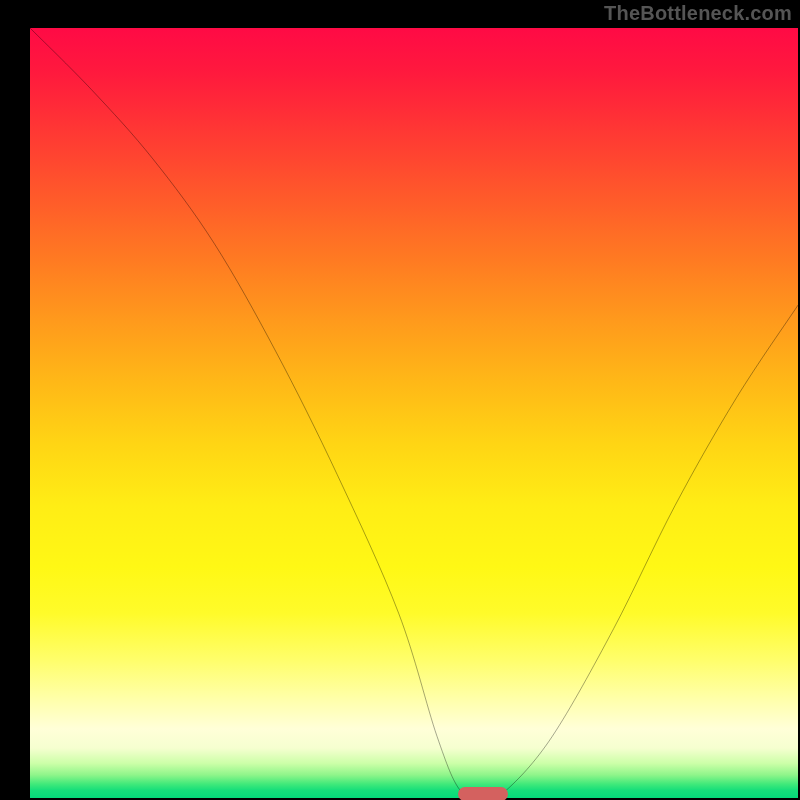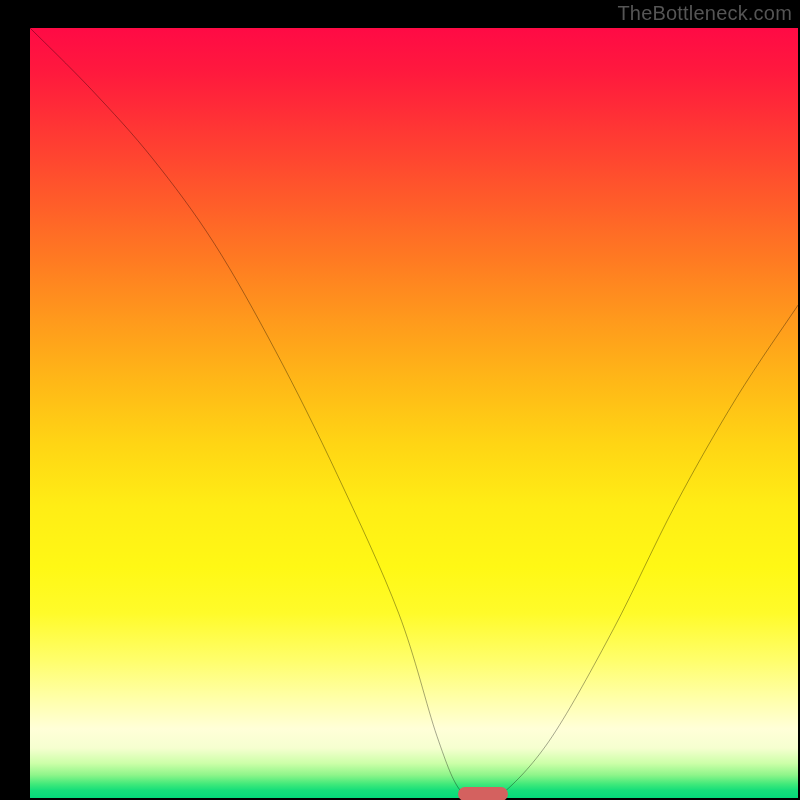--- a/index.html
+++ b/index.html
@@ -16,21 +16,21 @@
     width: 800px;
     height: 800px;
     background: #000;
   }
   .watermark {
     position: absolute;
     top: 2px;
     right: 8px;
     color: #555;
     font-size: 20px;
-    font-weight: 400;
+    font-weight: 700;
     letter-spacing: 0.2px;
     z-index: 5;
   }
   .plot {
     position: absolute;
     left: 30px;
     top: 28px;
     width: 768px;
     height: 770px;
   }

